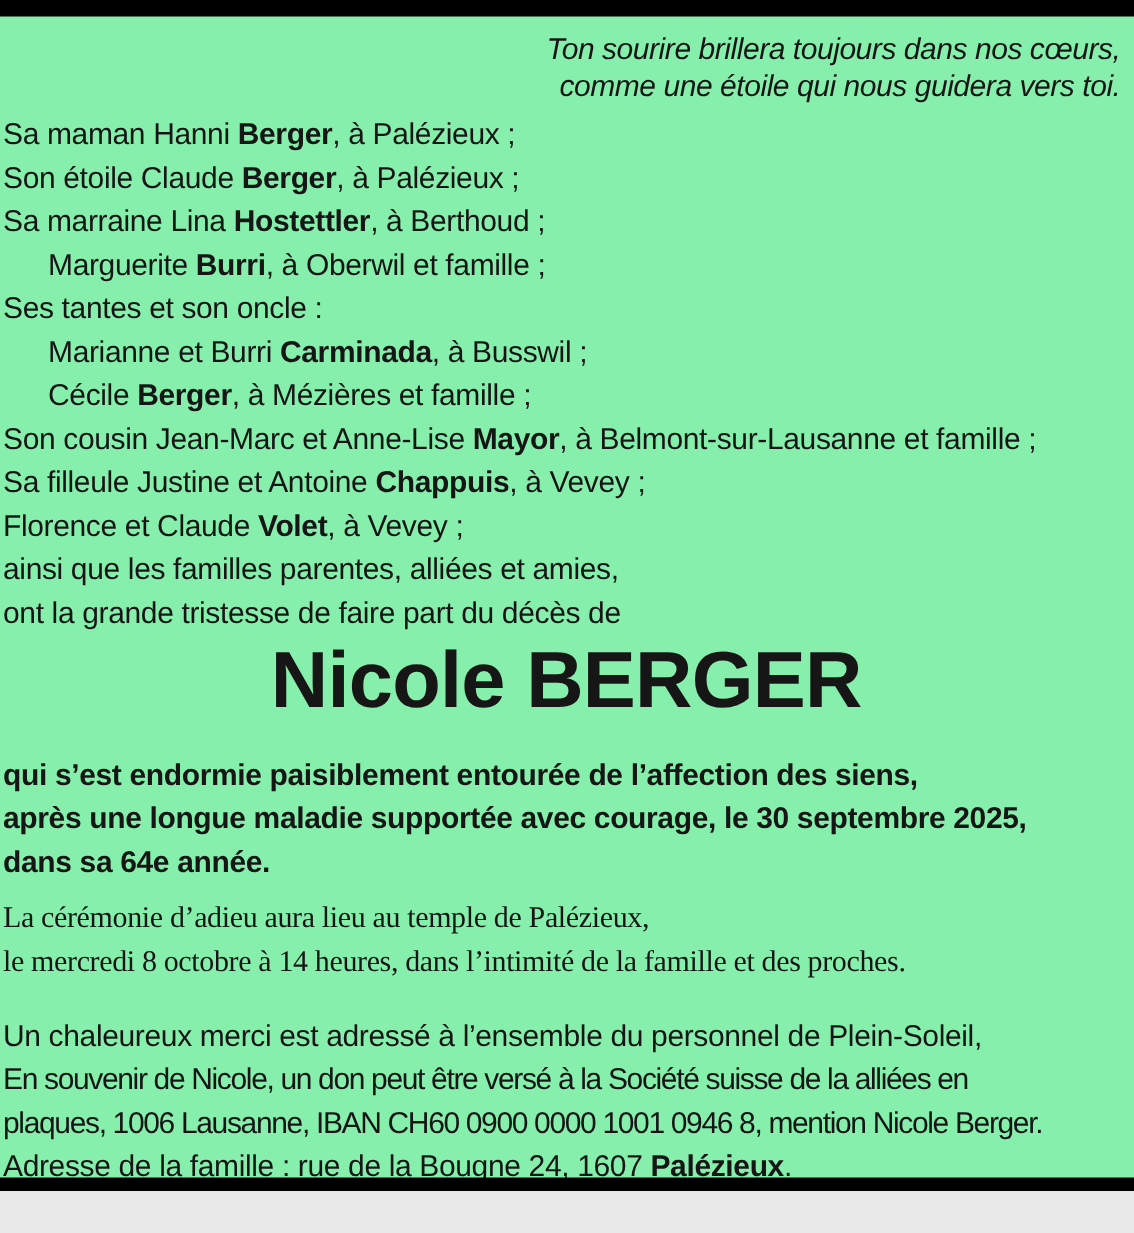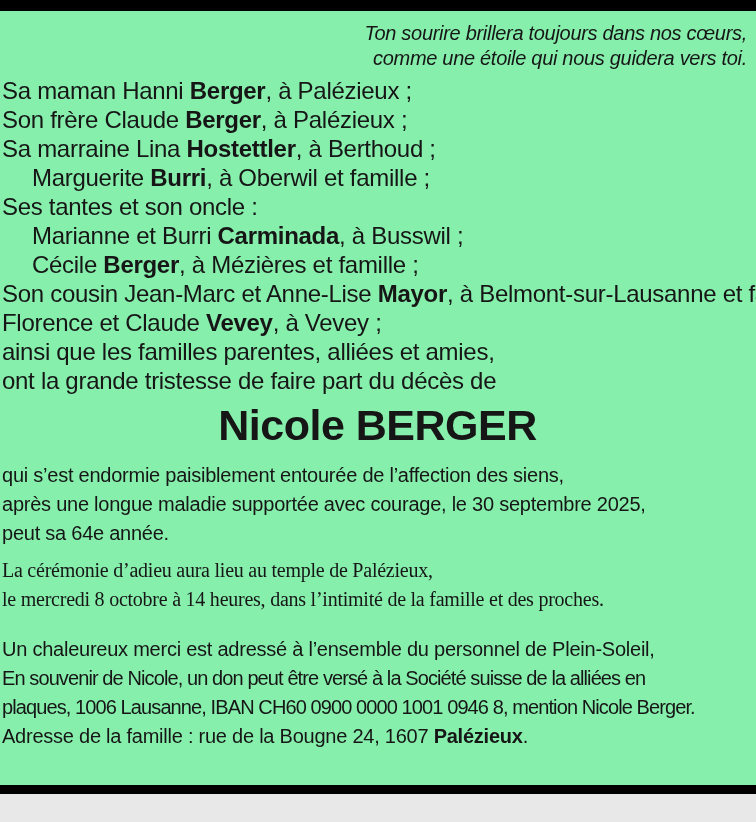--- a/index.html
+++ b/index.html
@@ -24,42 +24,42 @@
   }
   .epigraph {
     text-align: right;
     font-style: italic;
     font-size: 20px;
     line-height: 25px;
     padding: 10px 6px 0 0;
     letter-spacing: -0.015em;
   }
   .family {
-    font-size: 24px;
+    font-size: 20px;
     line-height: 29px;
     margin-top: 5px;
     letter-spacing: -0.012em;
   }
   .line { white-space: nowrap; }
   .line.indent { padding-left: 30px; }
   .line b { font-weight: bold; }
   .deceased-name {
     text-align: center;
-    font-size: 43px;
+    font-size: 53px;
     font-weight: bold;
     line-height: 52px;
     margin: 4px 0 2px 0;
     letter-spacing: -0.5px;
   }
   .para {
     font-size: 20px;
     line-height: 29px;
     letter-spacing: -0.012em;
   }
-  .para-death    { margin-top: 10px; }
+  .para-death    { margin-top: 23px; font-weight: bold; }
   .para-ceremony { margin-top: 8px; font-family: Liberation Serif, serif; }
   .para-thanks   { margin-top: 21px; }
   .para-donation { margin-top: 0; }
   .para-donation .line { letter-spacing: -0.045em; }
   .para-address  { }
 </style>
 </head>
 <body>
 
 <div class="page">
@@ -67,38 +67,39 @@
 
   <div class="content">
 
     <div class="epigraph">
       <div class="line">Ton sourire brillera toujours dans nos cœurs,</div>
       <div class="line">comme une étoile qui nous guidera vers toi.</div>
     </div>
 
     <div class="family">
       <div class="line"><span>Sa maman Hanni </span><b>Berger</b><span>, à Palézieux ;</span></div>
-      <div class="line"><span>Son frère Claude </span><b>Berger</b><span>, à Palézieux ;</span></div>
+      <div class="line"><span>Son étoile Claude </span><b>Berger</b><span>, à Palézieux ;</span></div>
       <div class="line"><span>Sa marraine Lina </span><b>Hostettler</b><span>, à Berthoud ;</span></div>
       <div class="line indent"><span>Marguerite </span><b>Burri</b><span>, à Oberwil et famille ;</span></div>
       <div class="line"><span>Ses tantes et son oncle :</span><b></b><span></span></div>
       <div class="line indent"><span>Marianne et Burri </span><b>Carminada</b><span>, à Busswil ;</span></div>
       <div class="line indent"><span>Cécile </span><b>Berger</b><span>, à Mézières et famille ;</span></div>
       <div class="line"><span>Son cousin Jean-Marc et Anne-Lise </span><b>Mayor</b><span>, à Belmont-sur-Lausanne et famille ;</span></div>
-      <div class="line"><span>Florence et Claude </span><b>Vevey</b><span>, à Vevey ;</span></div>
+      <div class="line"><span>Sa filleule Justine et Antoine </span><b>Chappuis</b><span>, à Vevey ;</span></div>
+      <div class="line"><span>Florence et Claude </span><b>Volet</b><span>, à Vevey ;</span></div>
       <div class="line"><span>ainsi que les familles parentes, alliées et amies,</span><b></b><span></span></div>
       <div class="line"><span>ont la grande tristesse de faire part du décès de</span><b></b><span></span></div>
     </div>
 
     <div class="deceased-name">Nicole BERGER</div>
 
     <div class="para para-death">
       <div class="line">qui s’est endormie paisiblement entourée de l’affection des siens,</div>
       <div class="line">après une longue maladie supportée avec courage, le 30 septembre 2025,</div>
-      <div class="line">peut sa 64e année.</div>
+      <div class="line">dans sa 64e année.</div>
     </div>
 
     <div class="para para-ceremony">
       <div class="line">La cérémonie d’adieu aura lieu au temple de Palézieux,</div>
       <div class="line">le mercredi 8 octobre à 14 heures, dans l’intimité de la famille et des proches.</div>
     </div>
 
     <div class="para para-thanks">
       <div class="line">Un chaleureux merci est adressé à l’ensemble du personnel de Plein-Soleil,</div>
     </div>

